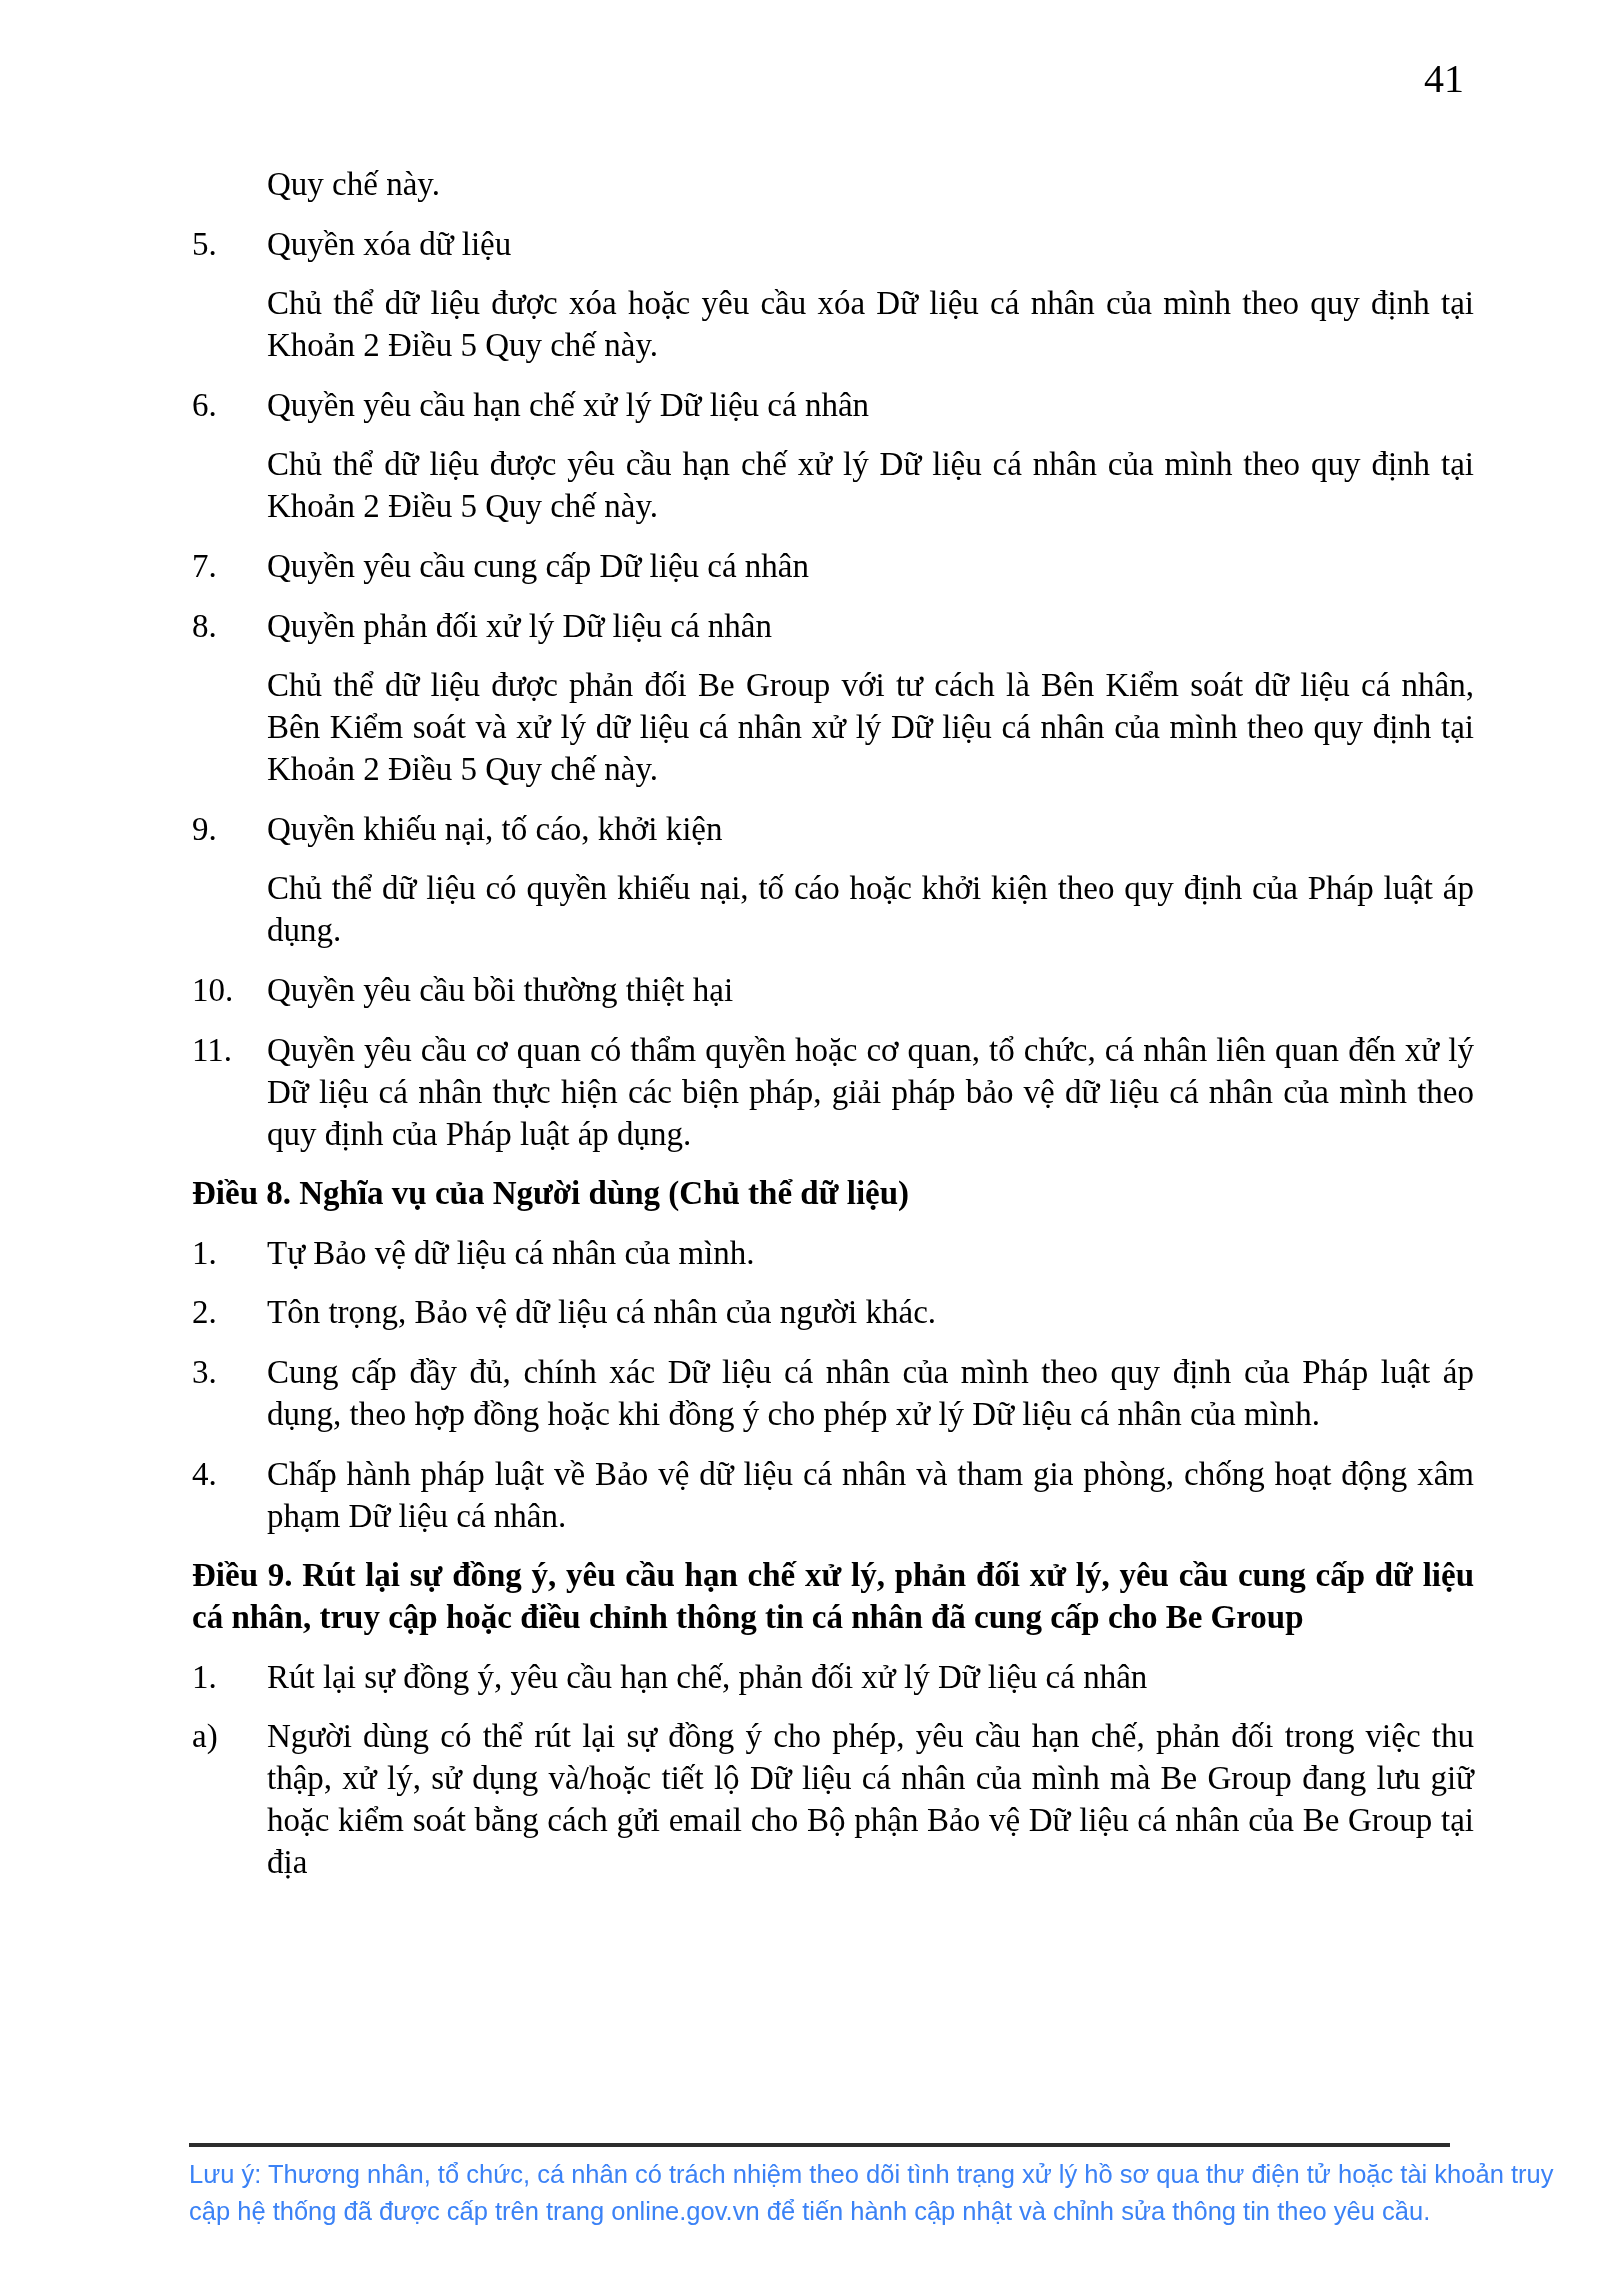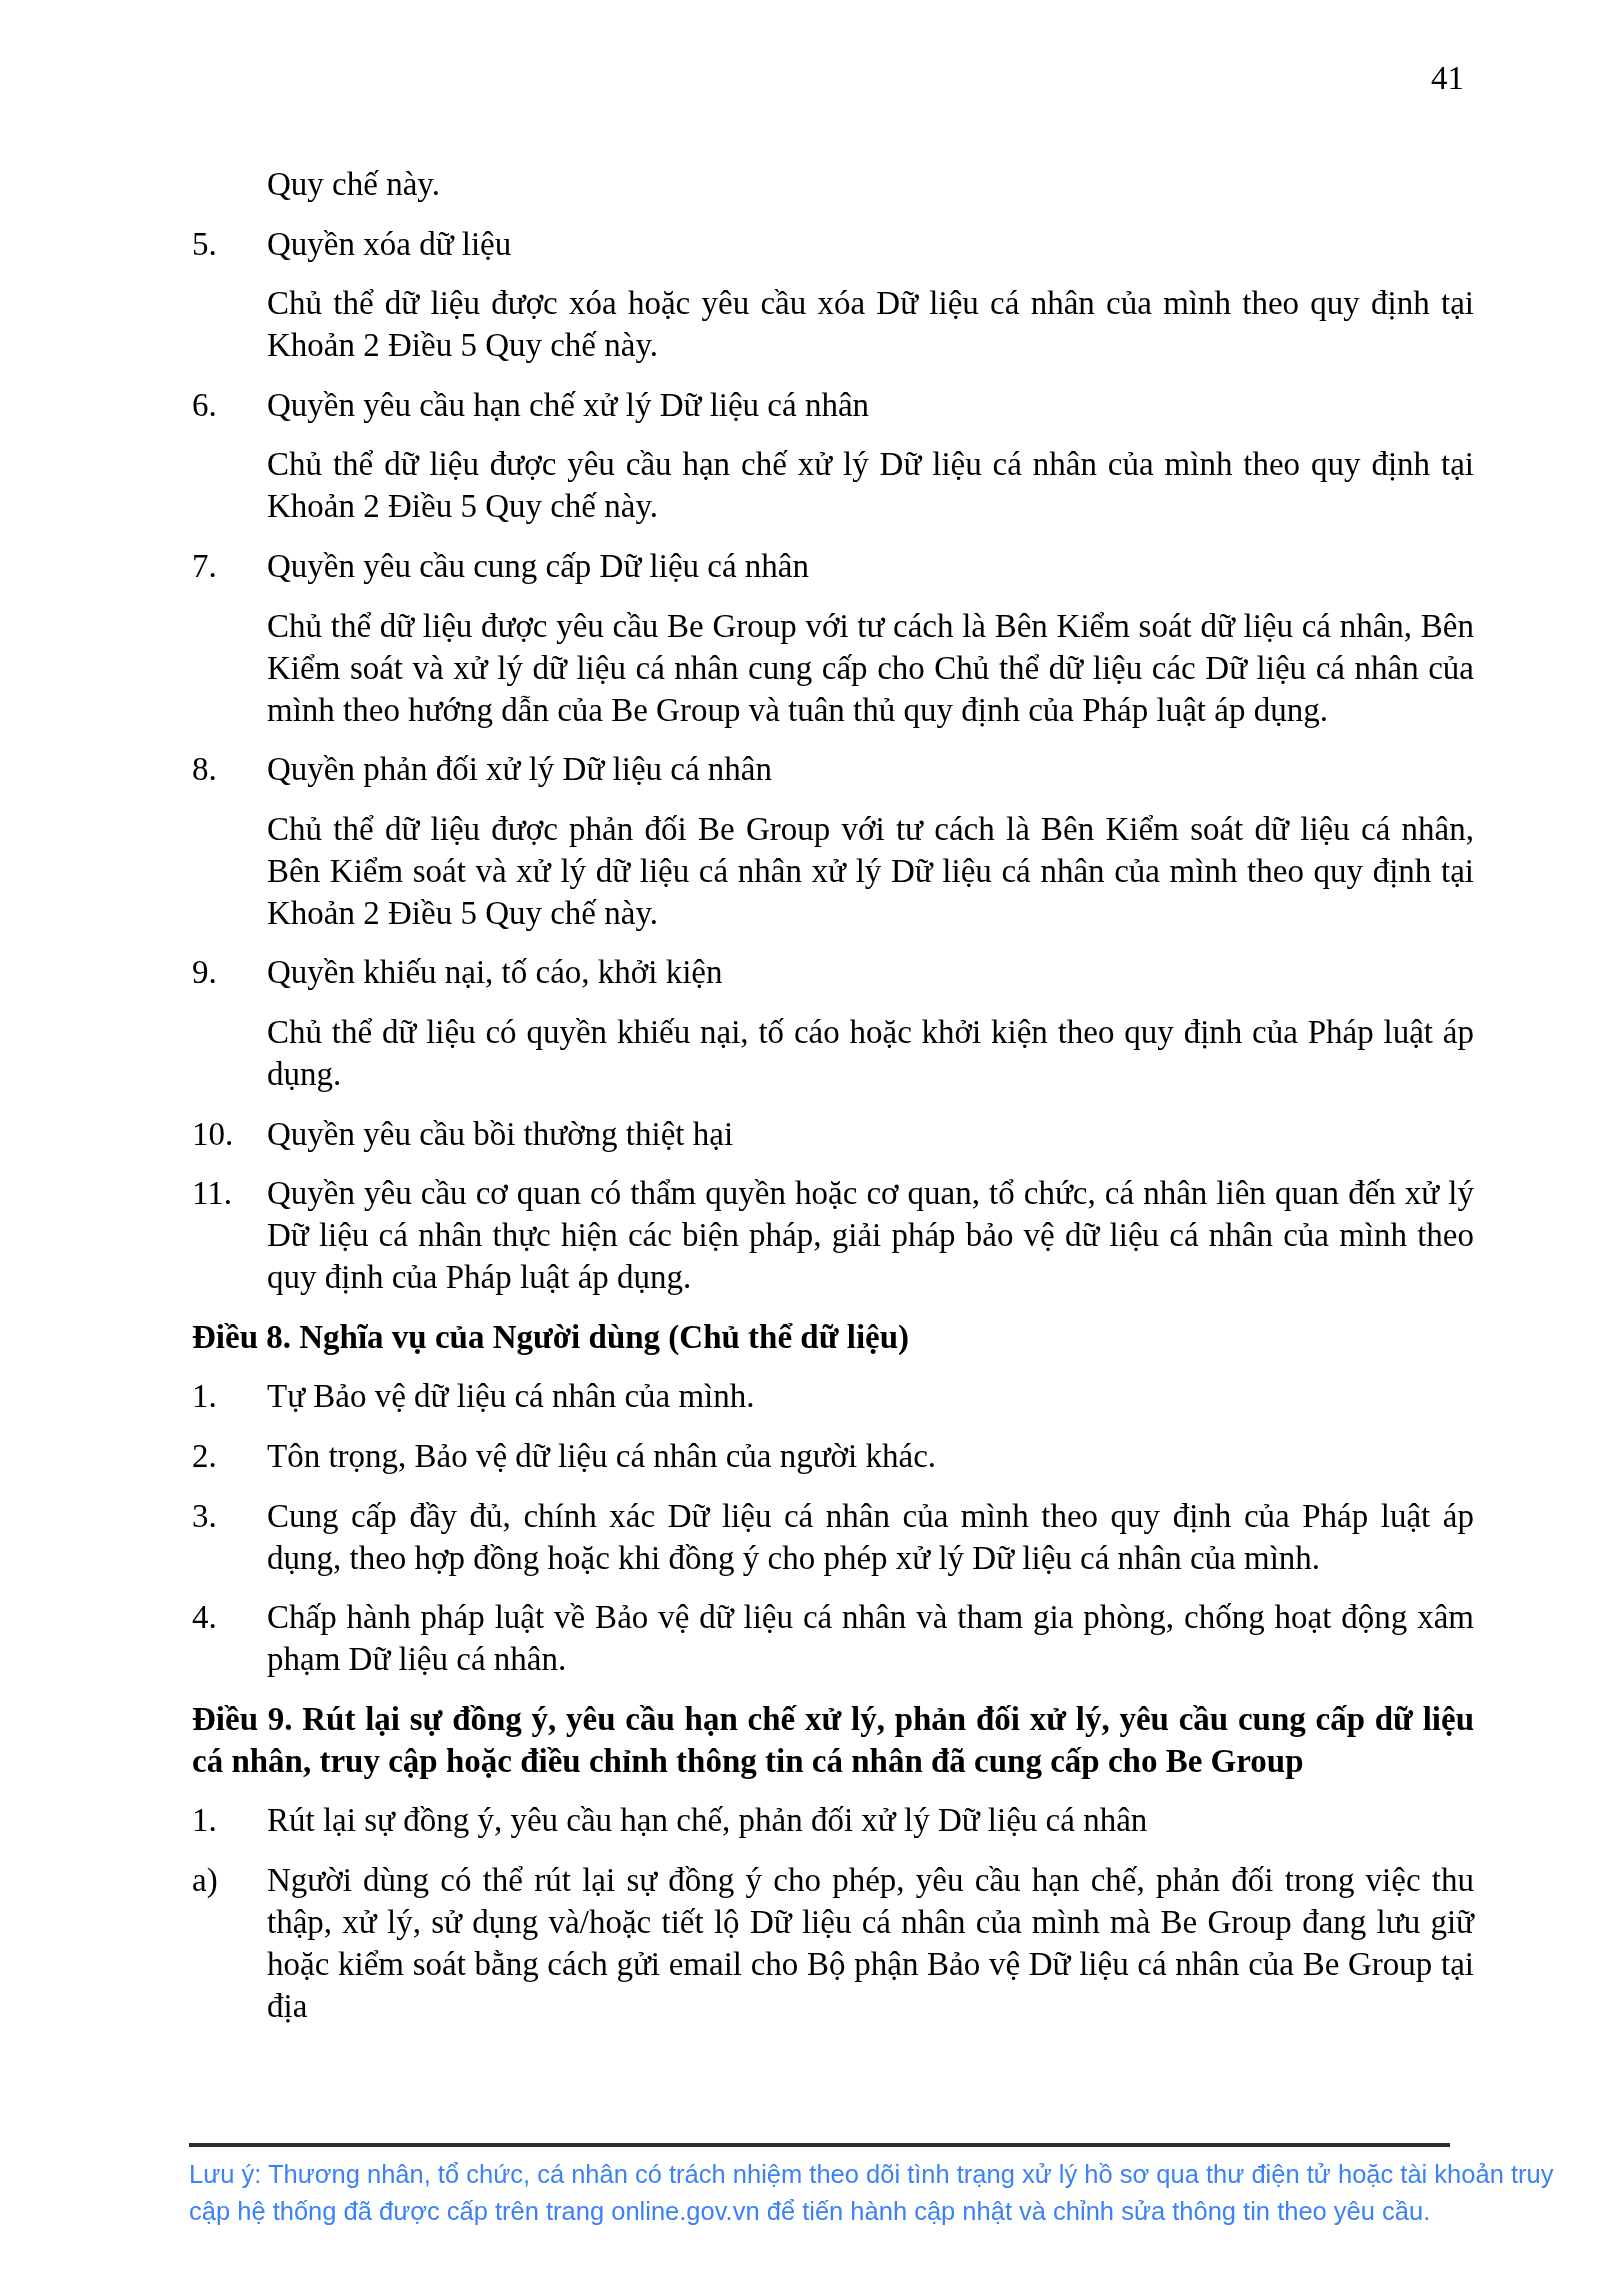--- a/index.html
+++ b/index.html
@@ -9,21 +9,21 @@
     height: 2292px;
     background: #ffffff;
     font-family: "Liberation Serif", serif;
     color: #000000;
     overflow: hidden;
   }
   .page-number {
     position: absolute;
     top: 59px;
     right: 157px;
-    font-size: 33px;
+    font-size: 40px;
     line-height: 39px;
   }
   .content {
     position: absolute;
     left: 192px;
     top: 163px;
     width: 1282px;
     font-size: 33px;
     line-height: 42px;
   }
@@ -78,21 +78,20 @@
     <div class="li">
       <span class="num">6.</span>
       <span class="txt">Quyền yêu cầu hạn chế xử lý Dữ liệu cá nhân</span>
     </div>
     <p class="body">Chủ thể dữ liệu được yêu cầu hạn chế xử lý Dữ liệu cá nhân của mình theo quy định tại Khoản 2 Điều 5 Quy chế này.</p>
 
     <div class="li">
       <span class="num">7.</span>
       <span class="txt">Quyền yêu cầu cung cấp Dữ liệu cá nhân</span>
     </div>
-    <p class="body">Chủ thể dữ liệu được yêu cầu Be Group với tư cách là Bên Kiểm soát dữ liệu cá nhân, Bên Kiểm soát và xử lý dữ liệu cá nhân cung cấp cho Chủ thể dữ liệu các Dữ liệu cá nhân của mình theo hướng dẫn của Be Group và tuân thủ quy định của Pháp luật áp dụng.</p>
 
     <div class="li">
       <span class="num">8.</span>
       <span class="txt">Quyền phản đối xử lý Dữ liệu cá nhân</span>
     </div>
     <p class="body">Chủ thể dữ liệu được phản đối Be Group với tư cách là Bên Kiểm soát dữ liệu cá nhân, Bên Kiểm soát và xử lý dữ liệu cá nhân xử lý Dữ liệu cá nhân của mình theo quy định tại Khoản 2 Điều 5 Quy chế này.</p>
 
     <div class="li">
       <span class="num">9.</span>
       <span class="txt">Quyền khiếu nại, tố cáo, khởi kiện</span>

